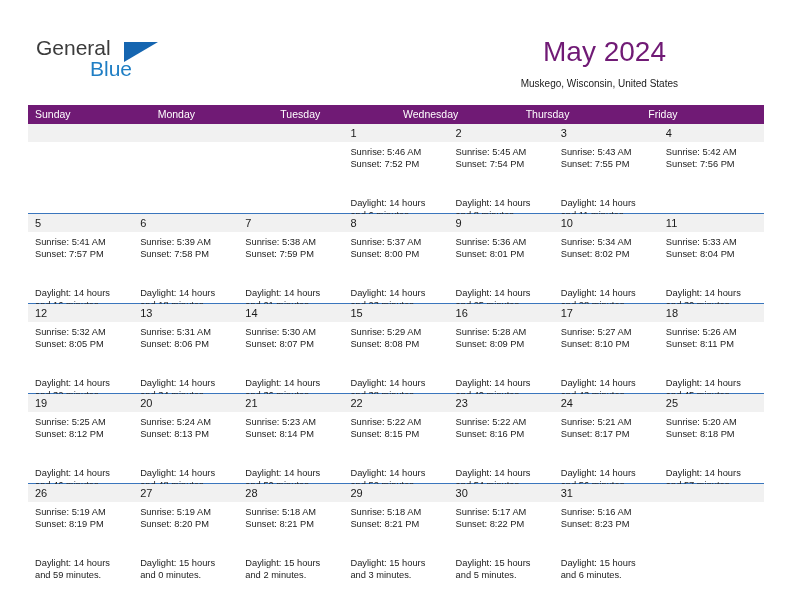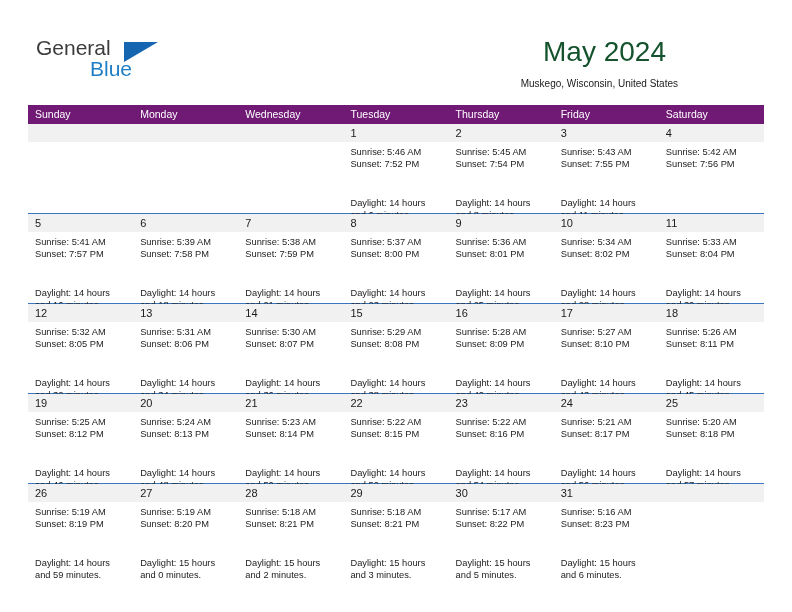--- a/index.html
+++ b/index.html
@@ -65,21 +65,21 @@
     height: 0;
     border-left: 34px solid #1565b0;
     border-bottom: 20px solid transparent;
   }
 
   .title {
     position: absolute;
     right: 38px;
     top: 36px;
     font-size: 28px;
-    color: #14532d;
+    color: #701a75;
     text-align: right;
     white-space: nowrap;
     font-family: "Liberation Sans", sans-serif;
     margin-left: 44px;
   }
   .subtitle {
     position: absolute;
     right: 26px;
     top: 78px;
     font-size: 10px;
@@ -179,25 +179,24 @@
     <div class="title">May 2024</div>
     <div class="subtitle">Muskego, Wisconsin, United States</div>
 
   </div>
 
   <div class="calendar">
 
     <div class="weekday-row">
       <div class="weekday-cell">Sunday</div>
       <div class="weekday-cell">Monday</div>
+      <div class="weekday-cell">Tuesday</div>
       <div class="weekday-cell">Wednesday</div>
-      <div class="weekday-cell">Tuesday</div>
       <div class="weekday-cell">Thursday</div>
       <div class="weekday-cell">Friday</div>
-      <div class="weekday-cell">Saturday</div>
     </div>
 
     <div class="week-row first">
       <div class="day-cell empty">
         <div class="day-number-band">
           <span class="day-number"></span>
         </div>
       </div>
       <div class="day-cell empty">
         <div class="day-number-band">

